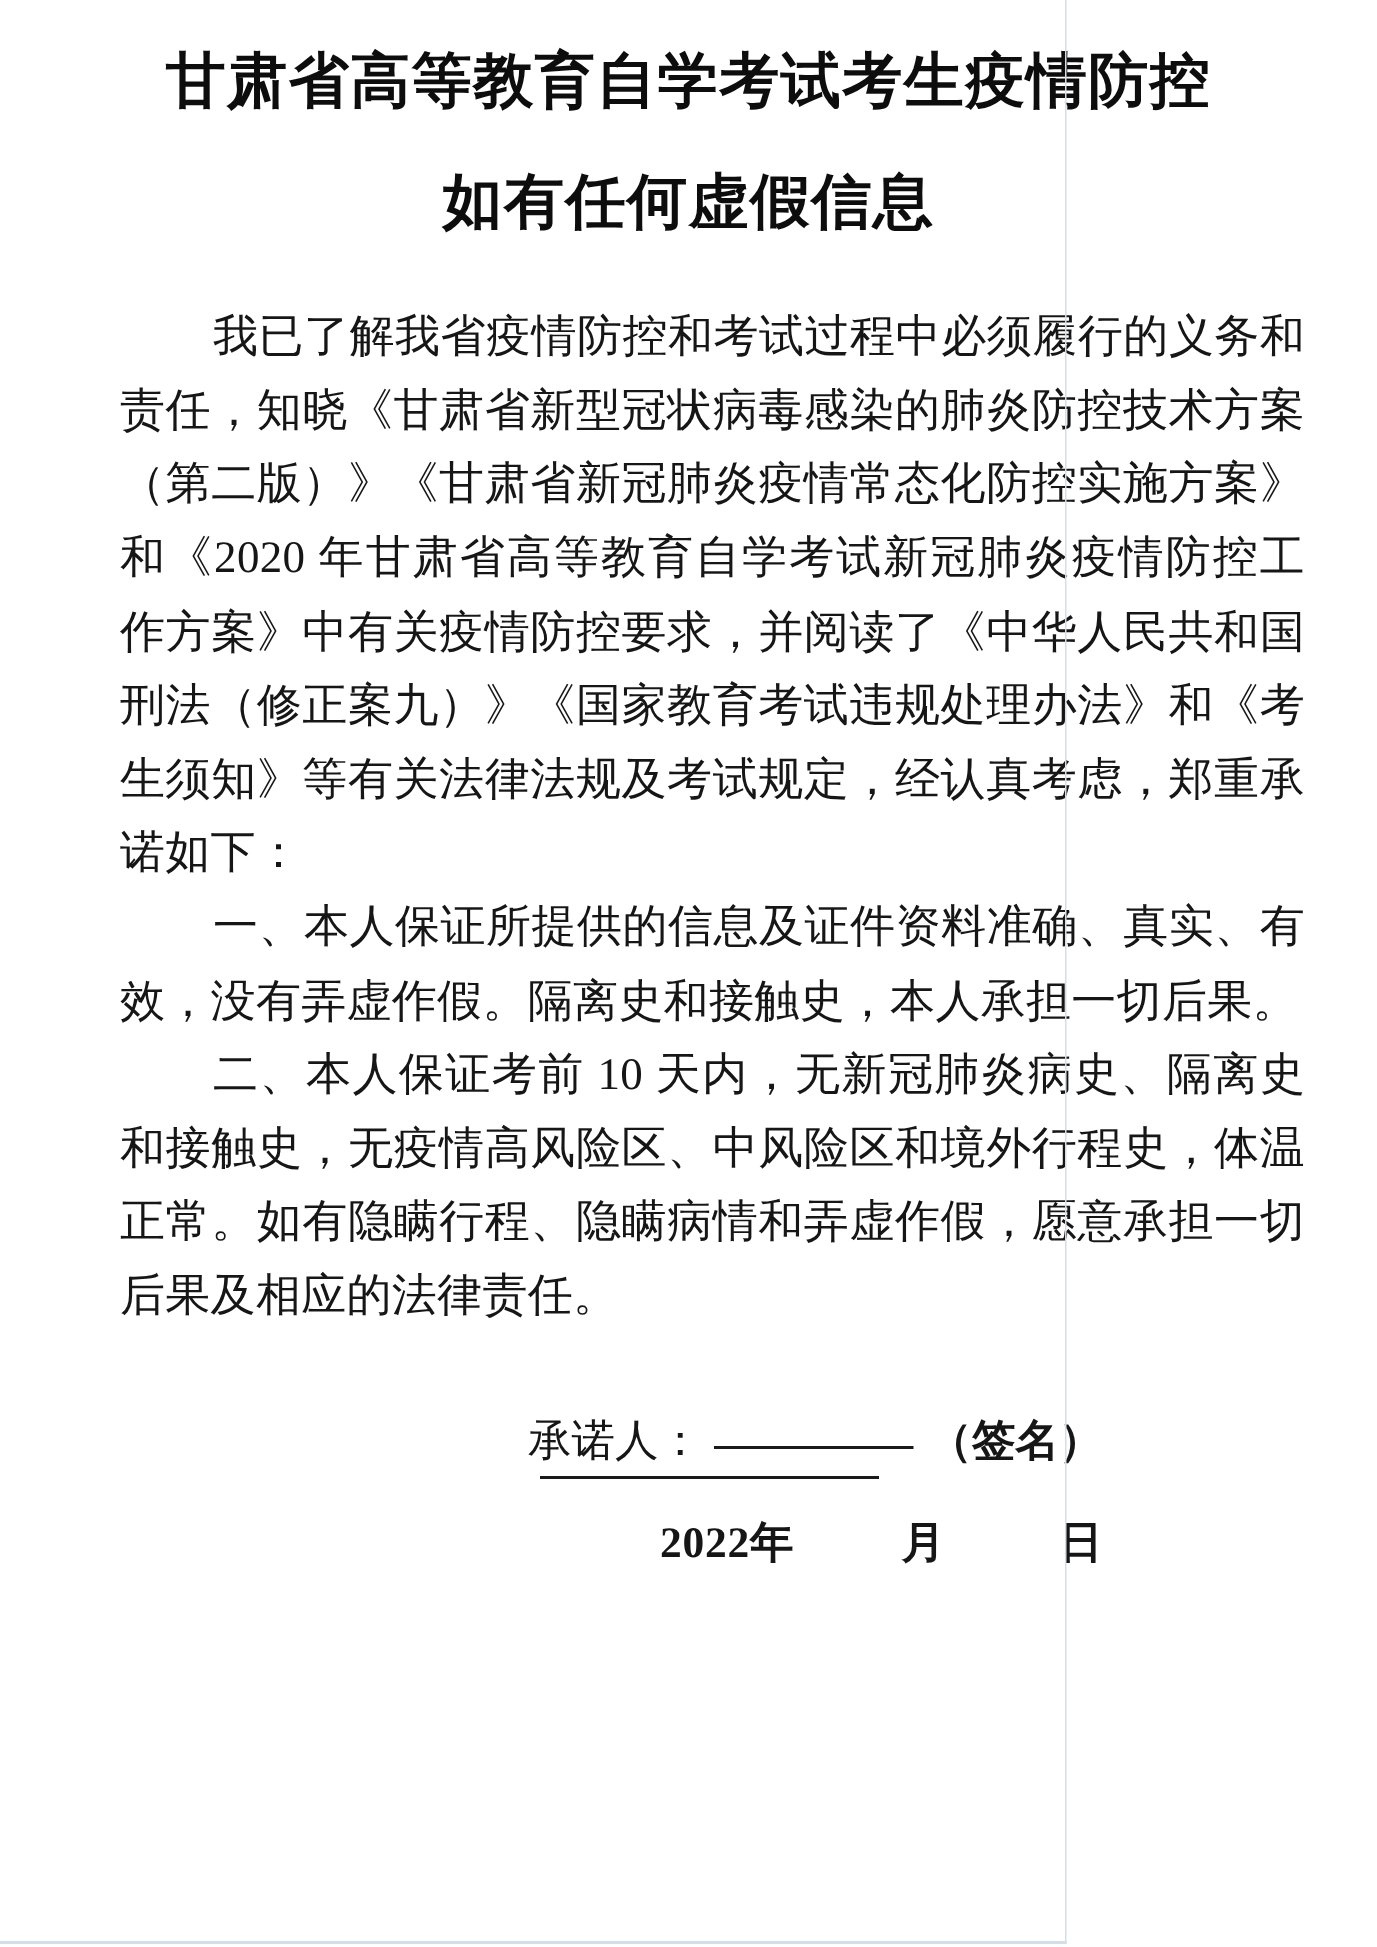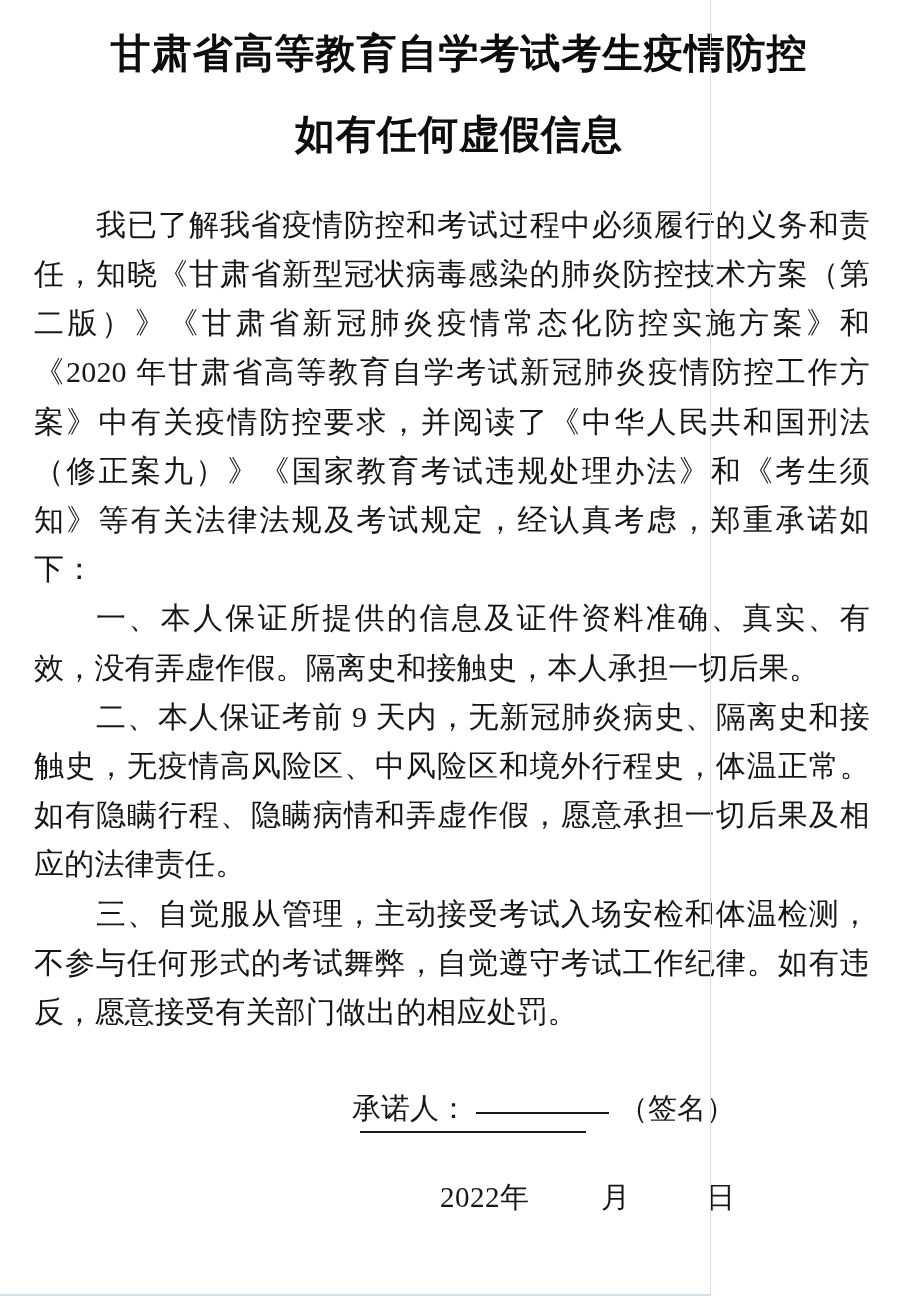--- a/index.html
+++ b/index.html
@@ -48,21 +48,21 @@
     letter-spacing: 1px;
     color: #0d0d0d;
     font-family: "Liberation Serif", "DejaVu Serif", serif;
   }
   .title-line-1 { margin-top: 27px; }
   .title-line-2 { margin-top: 2px; }
 
   
   .body-block {
     margin-top: 38px;
-    padding-left: 34px;
+    padding-left: 80px;
     padding-right: 48px;
   }
   .para {
     font-size: 30px;
     line-height: 49.2px;
     text-align: justify;
     text-justify: inter-ideograph;
     text-indent: 62px;
     margin: 0;
     letter-spacing: 0.2px;
@@ -87,48 +87,48 @@
   .blank-line {
     display: inline-block;
     border-bottom: 2.5px solid #1a1a1a;
     height: 1px;
     vertical-align: baseline;
     position: relative;
     top: -4px;
   }
   .blank-sign  { width: 133px; margin: 0 10px 0 8px; }
   .blank-ticket{ width: 226px; margin-left: 8px; }
-  .sign-suffix { flex: 0 0 auto; }
+  .sign-suffix { flex: 0 0 auto; font-weight: bold; }
 
   
   .date-row {
-    margin-top: 40px;
+    margin-top: 19px;
     padding-left: 440px;
     font-size: 29px;
     line-height: 40px;
     color: #161616;
     white-space: nowrap;
+    font-weight: bold;
   }
   .date-year  { letter-spacing: 0.5px; }
   .date-gap-1 { display: inline-block; width: 72px; }
   .date-gap-2 { display: inline-block; width: 76px; }
 </style>
 </head>
 <body>
 
 <div id="page">
 
   <h1 class="doc-title title-line-1">甘肃省高等教育自学考试考生疫情防控</h1>
   <h1 class="doc-title title-line-2">如有任何虚假信息</h1>
 
   <div class="body-block">
     <p class="para">我已了解我省疫情防控和考试过程中必须履行的义务和责任，知晓《甘肃省新型冠状病毒感染的肺炎防控技术方案（第二版）》《甘肃省新冠肺炎疫情常态化防控实施方案》和《2020 年甘肃省高等教育自学考试新冠肺炎疫情防控工作方案》中有关疫情防控要求，并阅读了《中华人民共和国刑法（修正案九）》《国家教育考试违规处理办法》和《考生须知》等有关法律法规及考试规定，经认真考虑，郑重承诺如下：</p>
     <p class="para">一、本人保证所提供的信息及证件资料准确、真实、有效，没有弄虚作假。隔离史和接触史，本人承担一切后果。</p>
-    <p class="para">二、本人保证考前 9 天内，无新冠肺炎病史、隔离史和接触史，无疫情高风险区、中风险区和境外行程史，体温正常。如有隐瞒行程、隐瞒病情和弄虚作假，愿意承担一切后果及相应的法律责任。</p>
-    <p class="para">三、自觉服从管理，主动接受考试入场安检和体温检测，不参与任何形式的考试舞弊，自觉遵守考试工作纪律。如有违反，愿意接受有关部门做出的相应处罚。</p>
+    <p class="para">二、本人保证考前 10 天内，无新冠肺炎病史、隔离史和接触史，无疫情高风险区、中风险区和境外行程史，体温正常。如有隐瞒行程、隐瞒病情和弄虚作假，愿意承担一切后果及相应的法律责任。</p>
   </div>
 
   <div class="sign-block">
 
     <div class="sign-row">
       <span class="sign-label">承诺人：</span>
       <span class="blank-line blank-sign"></span>
       <span class="sign-suffix">（签名）</span>
     </div>
 

